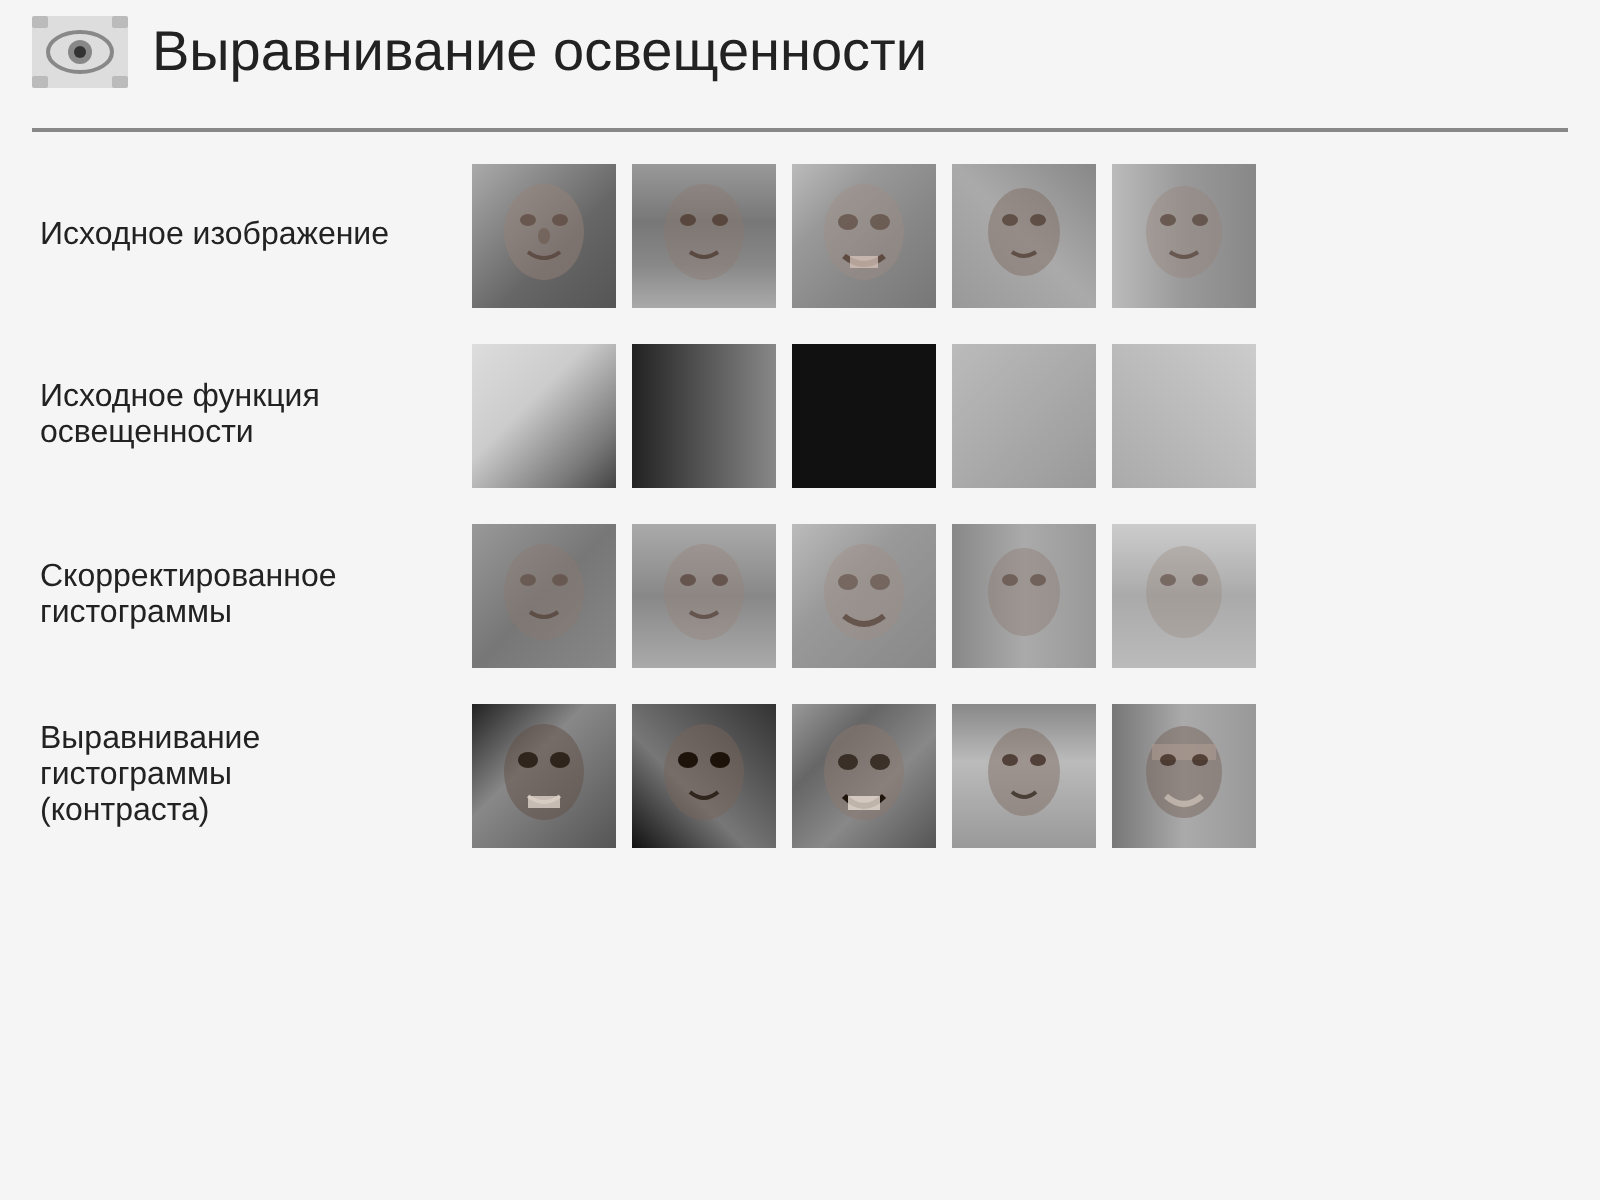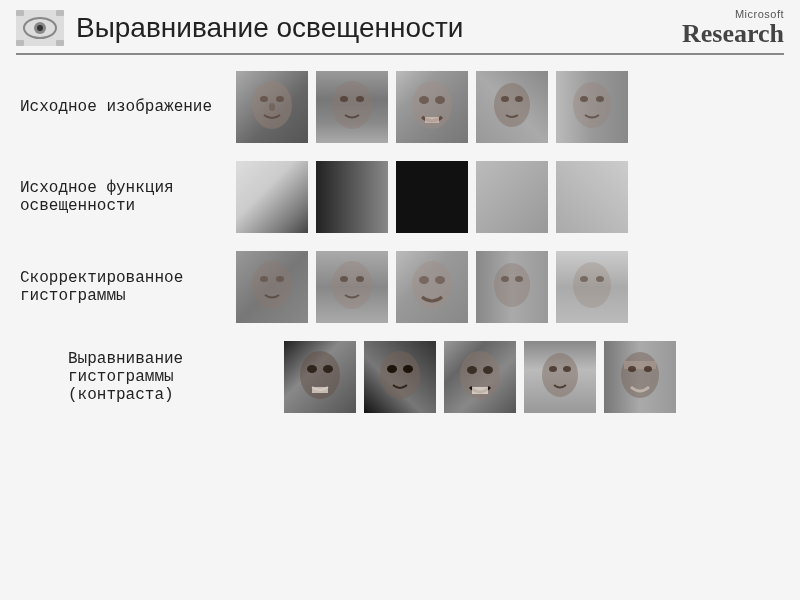--- a/index.html
+++ b/index.html
@@ -8,21 +8,21 @@
       height: 600px;
       background: #f5f5f5;
       font-family: Arial, sans-serif;
       overflow: hidden;
       position: relative;
     }
     .header {
       display: flex;
       align-items: center;
       justify-content: space-between;
-      padding: 8px 16px 4px 16px;
+      padding: 8px 16px 20px 16px;
     }
     .header-left {
       display: flex;
       align-items: center;
       gap: 12px;
     }
     .eye-icon {
       width: 48px;
       height: 36px;
     }
@@ -51,21 +51,20 @@
       background: #888;
       margin: 0 16px 16px 16px;
     }
     .content {
       padding: 0 16px;
     }
     .row {
       display: flex;
       align-items: center;
       margin-bottom: 18px;
-      font-family: Liberation Mono, monospace;
     }
     .row-label {
       width: 220px;
       font-size: 16px;
       color: #222;
       flex-shrink: 0;
       padding-left: 4px;
     }
     .images-row {
       display: flex;
@@ -125,24 +124,20 @@
       <circle cx="24" cy="18" r="6" fill="#888"></circle>
       <circle cx="24" cy="18" r="3" fill="#333"></circle>
 
       <rect x="0" y="0" width="8" height="6" fill="#bbb" rx="1"></rect>
       <rect x="40" y="0" width="8" height="6" fill="#bbb" rx="1"></rect>
       <rect x="0" y="30" width="8" height="6" fill="#bbb" rx="1"></rect>
       <rect x="40" y="30" width="8" height="6" fill="#bbb" rx="1"></rect>
     </svg>
     <h1 class="title">Выравнивание освещенности</h1>
   </div>
-  <div class="ms-research">
-    <div class="microsoft-text">Microsoft</div>
-    <div class="research-text">Research</div>
-  </div>
 </div>
 
 <div class="divider"></div>
 
 <div class="content">
 
   <div class="row">
     <div class="row-label">Исходное изображение</div>
     <div class="images-row">
       <div class="face-img r1-img1">
@@ -241,21 +236,21 @@
         <svg class="face-overlay" viewBox="0 0 72 72" xmlns="http://www.w3.org/2000/svg">
           <ellipse cx="36" cy="34" rx="19" ry="23" fill="rgba(150,130,120,0.3)"></ellipse>
           <ellipse cx="28" cy="28" rx="4" ry="3" fill="rgba(70,50,40,0.5)"></ellipse>
           <ellipse cx="44" cy="28" rx="4" ry="3" fill="rgba(70,50,40,0.5)"></ellipse>
         </svg>
       </div>
     </div>
   </div>
 
   <div class="row">
-    <div class="row-label" style="white-space: pre-line; margin-left: 48px;">Выравнивание
+    <div class="row-label" style="white-space: pre-line;">Выравнивание
   гистограммы
   (контраста)</div>
     <div class="images-row">
       <div class="face-img r4-img1">
         <svg class="face-overlay" viewBox="0 0 72 72" xmlns="http://www.w3.org/2000/svg">
           <ellipse cx="36" cy="34" rx="20" ry="24" fill="rgba(100,80,70,0.5)"></ellipse>
           <ellipse cx="28" cy="28" rx="5" ry="4" fill="rgba(30,20,10,0.8)"></ellipse>
           <ellipse cx="44" cy="28" rx="5" ry="4" fill="rgba(30,20,10,0.8)"></ellipse>
           <path d="M28 46 Q36 52 44 46" stroke="rgba(200,190,180,0.9)" stroke-width="2" fill="none"></path>
           <rect x="28" y="46" width="16" height="6" fill="rgba(220,210,200,0.8)"></rect>

